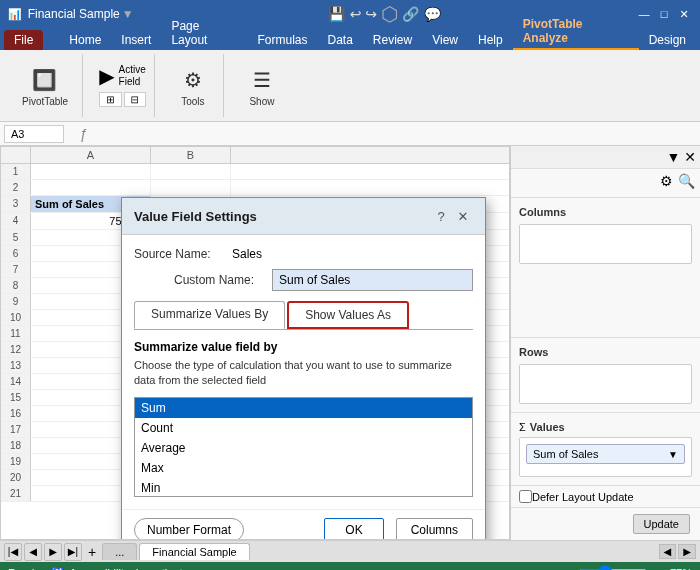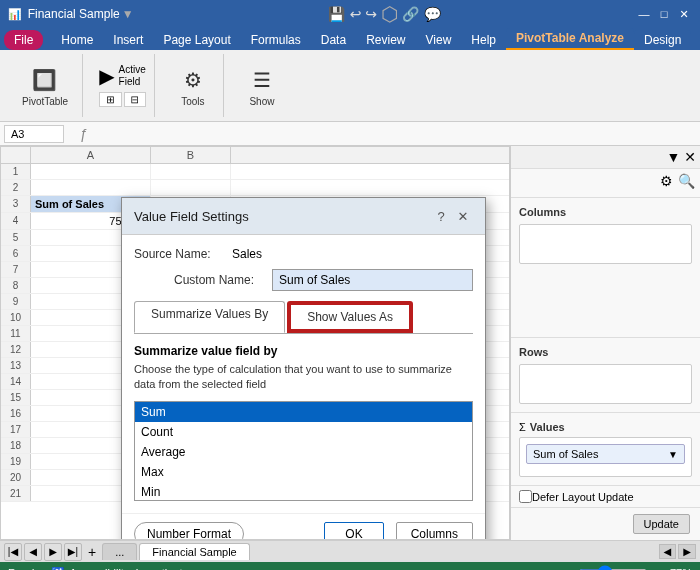--- a/index.html
+++ b/index.html
@@ -6,21 +6,21 @@
     body { font-family: 'Segoe UI', Arial, sans-serif; font-size: 12px; background: #f0f0f0; width: 700px; height: 570px; overflow: hidden; }
 
     
     .title-bar { background: #2e5fa3; height: 28px; display: flex; align-items: center; padding: 0 8px; color: white; font-size: 12px; }
     .title-bar-controls { display: flex; gap: 4px; margin-left: auto; }
     .title-btn { width: 16px; height: 16px; background: transparent; border: none; color: white; cursor: pointer; font-size: 11px; display: flex; align-items: center; justify-content: center; }
 
     
     .ribbon-tab-bar { background: #2e5fa3; display: flex; padding: 0 4px; height: 22px; align-items: flex-end; }
     .ribbon-tab { padding: 3px 10px; font-size: 12px; color: white; cursor: pointer; border-radius: 4px 4px 0 0; }
-    .ribbon-tab.file-tab { background: #be185d; margin-right: 8px; border-radius: 9px; }
+    .ribbon-tab.file-tab { background: #7f1d1d; margin-right: 16px; }
     .ribbon-tab.pivottable-tab { background: #2e5fa3; color: #fdba74; font-weight: 600; border-bottom: 2px solid #ff9900; }
     .ribbon-tab.design-tab { background: #2e5fa3; color: white; }
 
     
     .ribbon { background: #f0f0f0; border-bottom: 1px solid #ccc; display: flex; padding: 4px 8px; gap: 8px; height: 80px; align-items: center; }
     .ribbon-group { display: flex; flex-direction: column; align-items: center; border-right: 1px solid #ccc; padding: 0 8px; height: 100%; justify-content: center; gap: 2px; }
     .ribbon-group:last-child { border-right: none; }
     .ribbon-btn { display: flex; flex-direction: column; align-items: center; cursor: pointer; padding: 4px 6px; border-radius: 3px; font-size: 10px; color: #333; min-width: 40px; }
     .ribbon-icon { width: 32px; height: 32px; display: flex; align-items: center; justify-content: center; font-size: 20px; }
 
@@ -44,34 +44,34 @@
     .field-item { display: flex; align-items: center; gap: 4px; padding: 3px 6px; background: #e8f0fb; border: 1px solid #aac; border-radius: 2px; margin-bottom: 2px; cursor: pointer; }
     .update-btn { background: #e0e0e0; border: 1px solid #aaa; padding: 3px 10px; font-size: 11px; cursor: pointer; float: right; margin: 4px; border-radius: 2px; }
     .defer-check { display: flex; align-items: center; gap: 0; padding: 4px 8px; font-size: 11px; }
 
     
     .status-bar { background: #217346; color: white; height: 22px; display: flex; align-items: center; padding: 0 8px; font-size: 11px; gap: 12px; }
     .status-right { margin-left: auto; display: flex; align-items: center; gap: 8px; }
     .status-icons { display: flex; gap: 6px; }
     .dialog { position: absolute; top: 50px; left: 120px; width: 365px; background: white; border: 1px solid #888; box-shadow: 3px 4px 12px rgba(0,0,0,0.35); z-index: 101; }
     .dialog-title-bar { background: #e0e8f0; padding: 8px 12px; display: flex; align-items: center; justify-content: space-between; border-bottom: 1px solid #ccc; }
-    .dialog-title { font-size: 13px; font-weight: 400; color: #1a1a1a; }
+    .dialog-title { font-size: 13px; font-weight: 700; color: #1a1a1a; }
     .dialog-controls { display: flex; gap: 2px; }
     .dialog-ctrl-btn { width: 20px; height: 20px; background: transparent; border: none; cursor: pointer; font-size: 13px; color: #555; display: flex; align-items: center; justify-content: center; }
     .dialog-body { padding: 12px; }
     .source-name-row { display: flex; align-items: center; gap: 8px; margin-bottom: 8px; font-size: 12px; }
     .source-label { color: #333; min-width: 90px; }
     .source-value { font-size: 12px; }
     .custom-name-row { display: flex; align-items: center; gap: 8px; margin-bottom: 10px; margin-left: 40px; }
     .custom-label { min-width: 90px; font-size: 12px; color: #333; }
     .custom-input { flex: 1; border: 1px solid #999; padding: 3px 6px; font-size: 12px; background: #dce8f8; color: #000; outline: none; }
     .tabs-row { display: flex; gap: 0; margin-bottom: 10px; border-bottom: 1px solid #aaa; }
     .dialog-tab { padding: 5px 16px; font-size: 12px; cursor: pointer; border: 1px solid #ccc; border-bottom: none; background: #e8e8e8; color: #333; border-radius: 3px 3px 0 0; margin-right: 2px; }
     .dialog-tab.active { background: white; border-color: #aaa; border-bottom: 1px solid white; font-weight: normal; }
-    .dialog-tab.highlighted { border: 4px solid #b91c1c; background: white; font-weight: 500; }
+    .dialog-tab.highlighted { border: 2px solid #b91c1c; background: white; font-weight: 500; }
     .summarize-title { font-size: 12px; font-weight: 600; margin-bottom: 4px; }
     .summarize-desc { font-size: 11px; color: #333; margin-bottom: 8px; line-height: 1.4; }
     .list-container { border: 1px solid #999; height: 100px; overflow-y: auto; position: relative; }
     .list-item { padding: 3px 6px; font-size: 12px; cursor: pointer; }
     .list-item.selected { background: #0563c1; color: white; }
     .dialog-footer { padding: 8px 12px; display: flex; align-items: center; justify-content: space-between; border-top: 1px solid #eee; }
     .num-format-btn { background: white; border: 1px solid #999; padding: 4px 12px; font-size: 12px; cursor: pointer; border-radius: 12px; }
     .ok-btn { background: white; border: 1px solid #0563c1; color: #000; padding: 4px 20px; font-size: 12px; cursor: pointer; border-radius: 2px; margin-left: auto; }
     .cancel-btn { background: white; border: 1px solid #999; padding: 4px 14px; font-size: 12px; cursor: pointer; border-radius: 2px; margin-left: 6px; }
 

